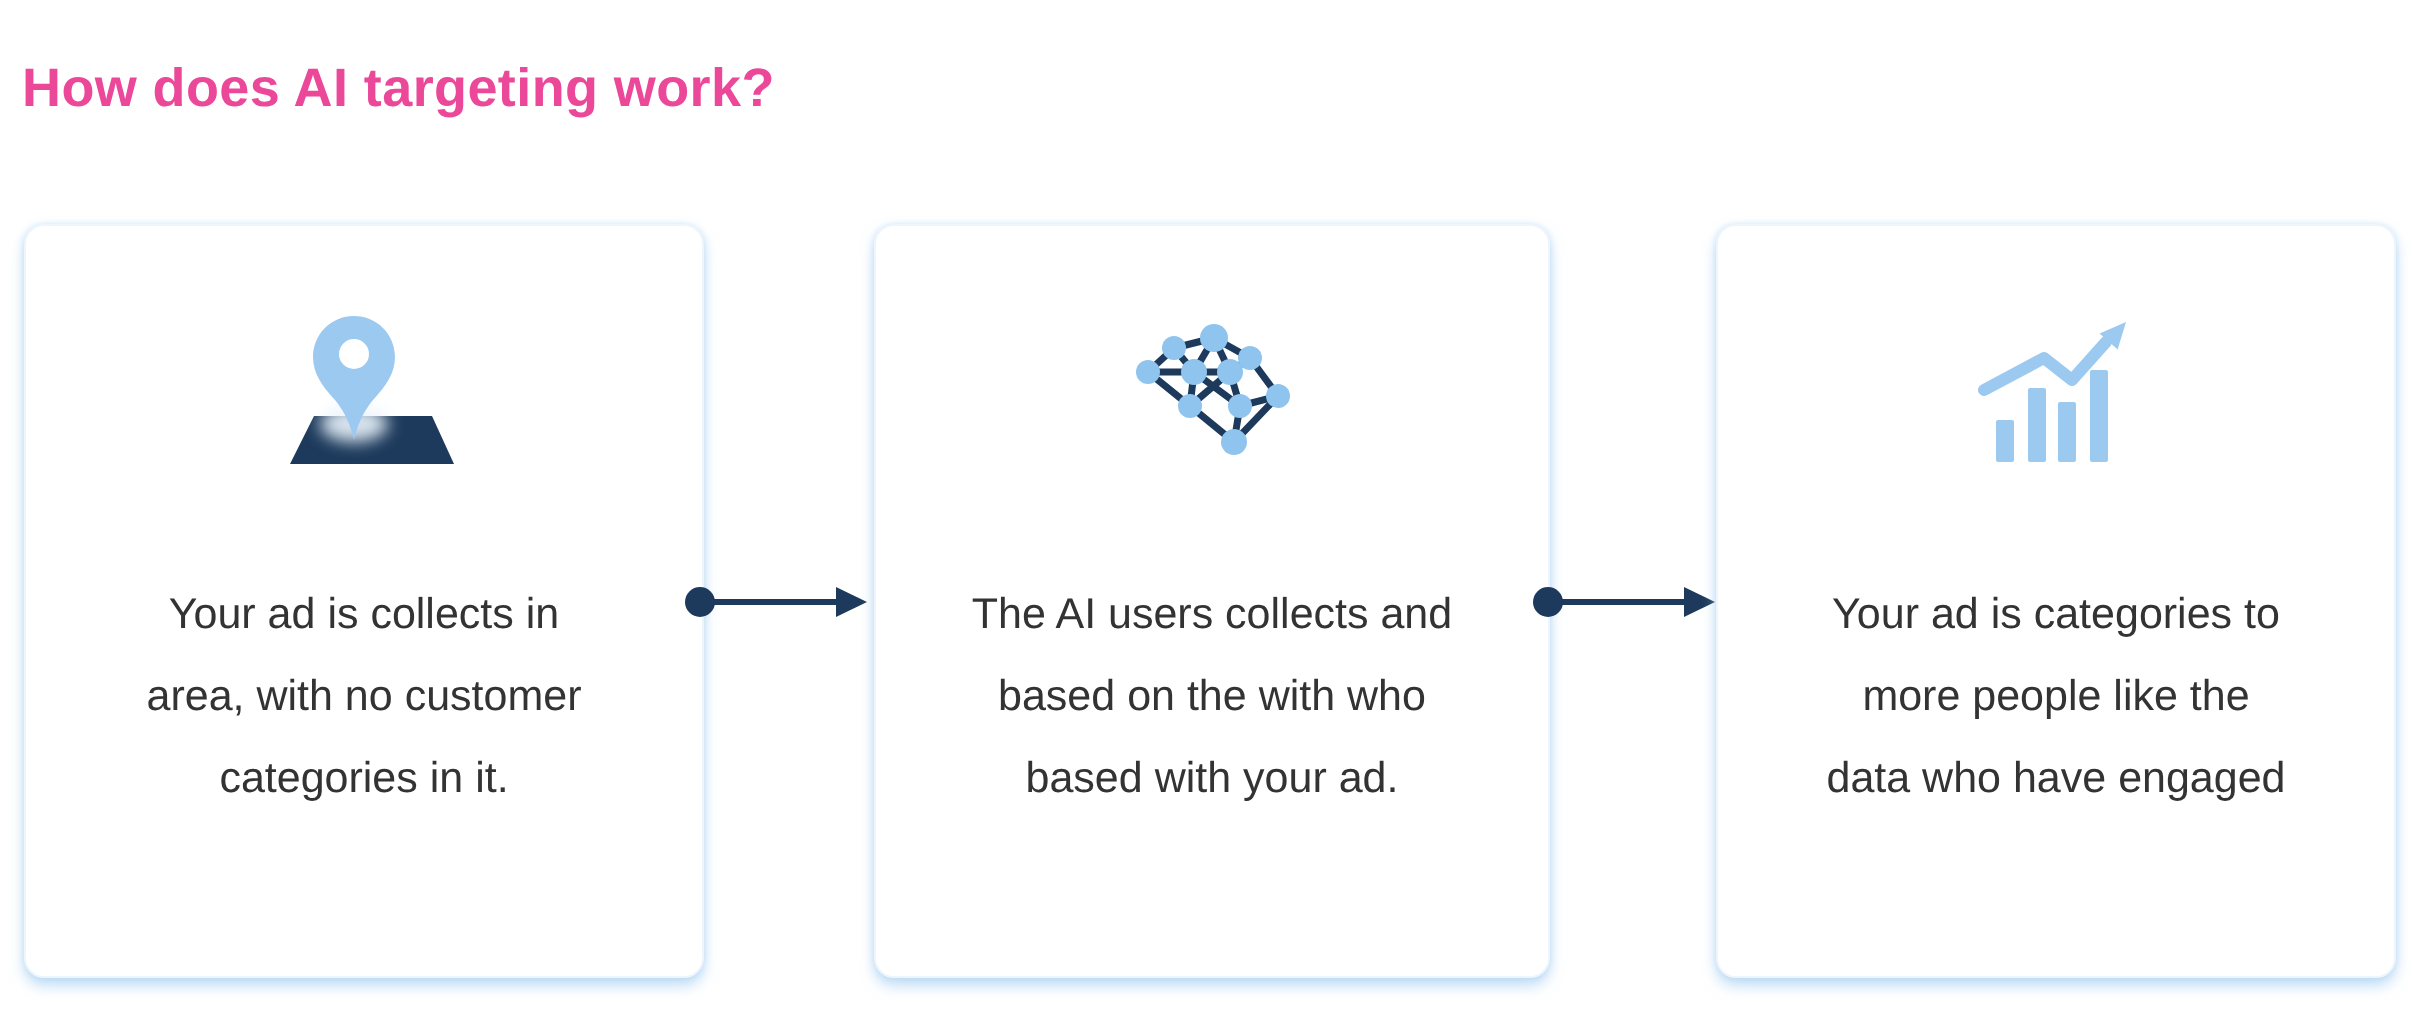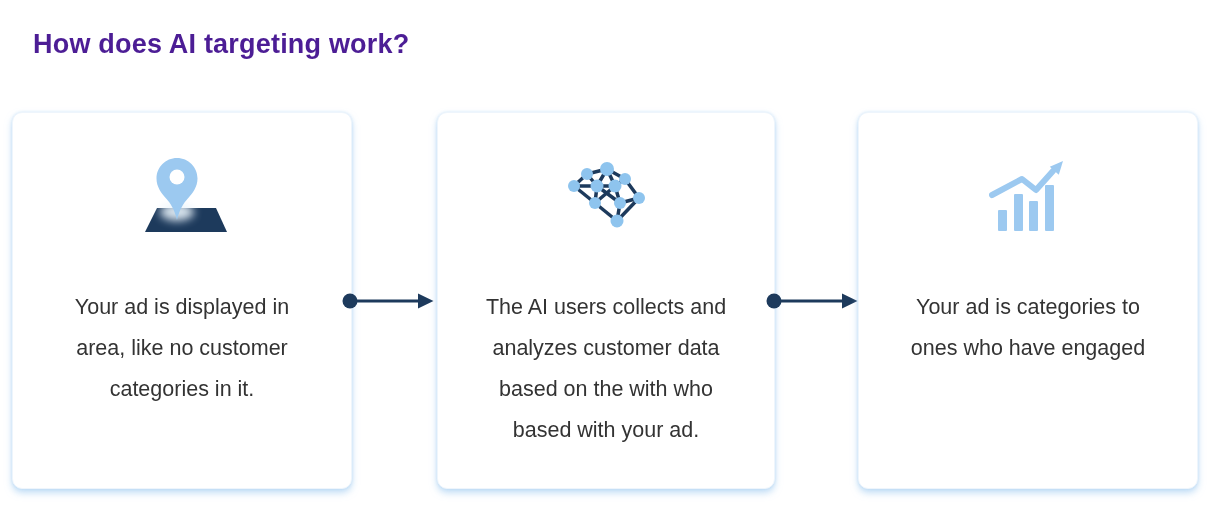--- a/index.html
+++ b/index.html
@@ -4,22 +4,22 @@
 <style>
   html, body { margin: 0; padding: 0; background: #ffffff; }
   body {
     width: 1210px; height: 509px;
     font-family: "Liberation Sans", sans-serif;
     position: relative; overflow: hidden;
   }
   .canvas { position: relative; width: 1210px; height: 509px; background: #ffffff; }
 
   .page-title {
-    position: absolute; left: 33px; top: 29px;
-    font-size: 27px; font-weight: 700; color: #4c1d95;
+    position: absolute; left: 11px; top: 29px;
+    font-size: 27px; font-weight: 700; color: #ec4899;
     letter-spacing: 0.2px;
   }
 
   .card {
     position: absolute; top: 112px; height: 377px; width: 340px;
     background: #ffffff;
     border: 1px solid #eef5fc;
     border-radius: 10px;
     box-sizing: border-box;
     box-shadow: 0 4px 7px rgba(144, 194, 238, 0.55), 0 0 3px rgba(170, 210, 245, 0.45);
@@ -59,22 +59,22 @@
             <feGaussianBlur stdDeviation="4"></feGaussianBlur>
           </filter>
         </defs>
         <polygon points="20,52 79,52 90,76 8,76" fill="#1d3a5c"></polygon>
         <ellipse cx="40" cy="56" rx="17" ry="9" fill="#eaf4fc" opacity="0.9" filter="url(#halo-blur)"></ellipse>
         <path d="M40,2 C28.6,2 19.5,11.1 19.5,22.5 C19.5,30.8 24.3,37.2 29.6,43 C33.4,47.2 37.6,53.5 40,64 C42.4,53.5 46.6,47.2 50.4,43 C55.7,37.2 60.5,30.8 60.5,22.5 C60.5,11.1 51.4,2 40,2 Z" fill="#9cc9f0"></path>
         <circle cx="40" cy="21" r="7.5" fill="#ffffff"></circle>
       </svg>
     </div>
     <div class="card-text">
-      <div class="line">Your ad is displayed in</div>
-      <div class="line">area, like no customer</div>
+      <div class="line">Your ad is collects in</div>
+      <div class="line">area, with no customer</div>
       <div class="line">categories in it.</div>
     </div>
   </div>
 
   <svg class="connector connector-1" viewBox="0 0 92 18">
     <circle cx="8" cy="9" r="7.5" fill="#1d3a5c"></circle>
     <line x1="12" y1="9" x2="77" y2="9" stroke="#1d3a5c" stroke-width="3"></line>
     <polygon points="76,1.5 91.5,9 76,16.5" fill="#1d3a5c"></polygon>
   </svg>
 
@@ -111,21 +111,20 @@
           <circle cx="48" cy="24" r="6.5"></circle>
           <circle cx="72" cy="36" r="6"></circle>
           <circle cx="28" cy="41" r="6"></circle>
           <circle cx="53" cy="41" r="6"></circle>
           <circle cx="50" cy="59" r="6.5"></circle>
         </g>
       </svg>
     </div>
     <div class="card-text">
       <div class="line">The AI users collects and</div>
-      <div class="line">analyzes customer data</div>
       <div class="line">based on the with who</div>
       <div class="line">based with your ad.</div>
     </div>
   </div>
 
   <svg class="connector connector-2" viewBox="0 0 92 18">
     <circle cx="8" cy="9" r="7.5" fill="#1d3a5c"></circle>
     <line x1="12" y1="9" x2="77" y2="9" stroke="#1d3a5c" stroke-width="3"></line>
     <polygon points="76,1.5 91.5,9 76,16.5" fill="#1d3a5c"></polygon>
   </svg>
@@ -138,17 +137,18 @@
           <rect x="25" y="37" width="9" height="37" rx="1"></rect>
           <rect x="40" y="44" width="9" height="30" rx="1"></rect>
           <rect x="56" y="28" width="9" height="46" rx="1"></rect>
         </g>
         <polyline points="3,38 33,22 47,33 64,14" fill="none" stroke="#9cc9f0" stroke-width="6" stroke-linecap="round" stroke-linejoin="round"></polyline>
         <polygon points="74,4 69.8,17.7 60.8,9.7" fill="#9cc9f0"></polygon>
       </svg>
     </div>
     <div class="card-text">
       <div class="line">Your ad is categories to</div>
-      <div class="line">ones who have engaged</div>
+      <div class="line">more people like the</div>
+      <div class="line">data who have engaged</div>
     </div>
   </div>
 
 </div>
 
 </body></html>

